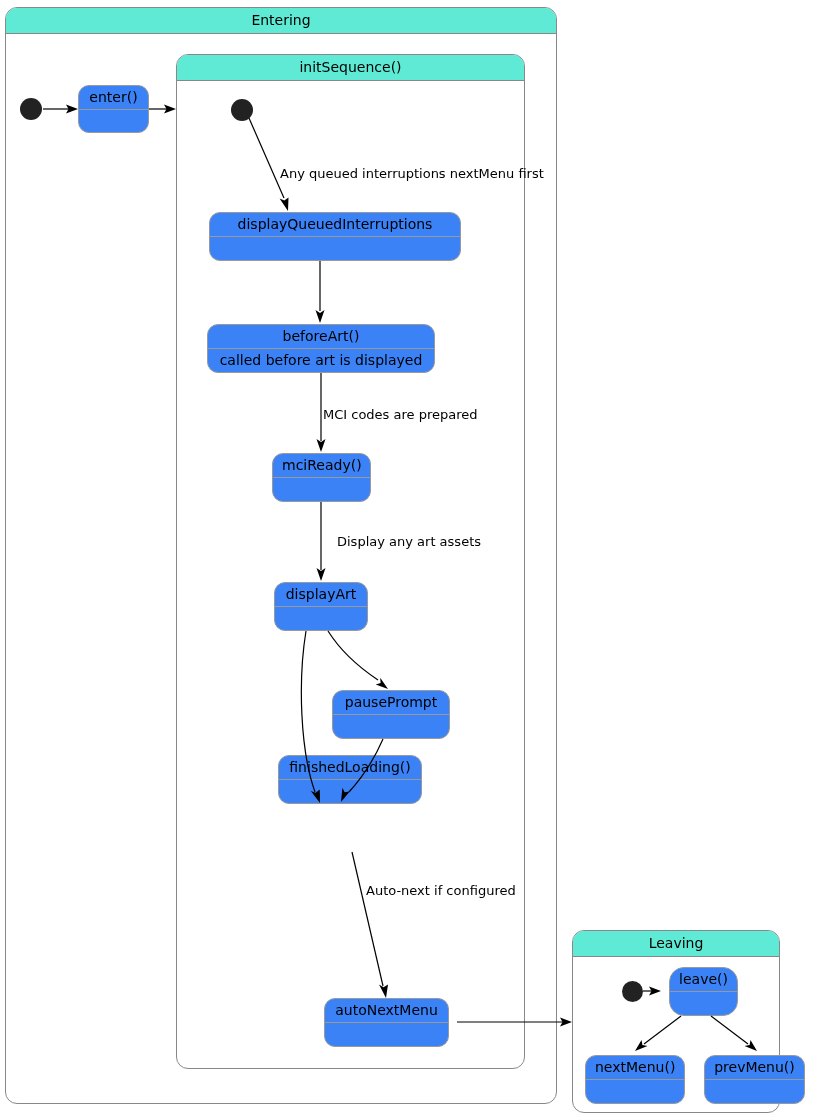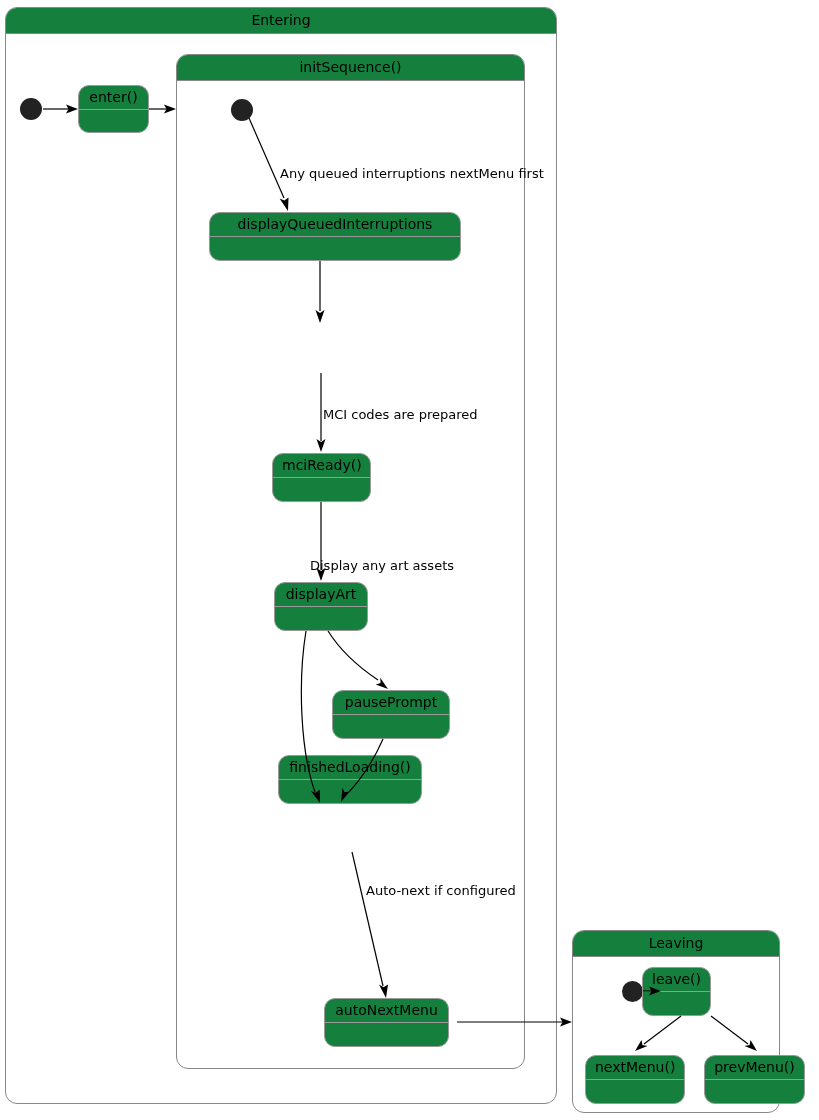--- a/index.html
+++ b/index.html
@@ -29,33 +29,33 @@
     border-radius: 12px;
     background: #ffffff;
   }
   .composite > .comp-title {
     box-sizing: border-box;
     height: 26px;
     line-height: 25px;
     text-align: center;
     font-size: 14px;
     color: #000000;
-    background: #15803d;
+    background: #5eead4;
     border-bottom: 1px solid #888888;
     border-radius: 11px 11px 0 0;
     white-space: nowrap;
     overflow: hidden;
   }
   
   .state {
     position: absolute;
     box-sizing: border-box;
     border: 1px solid #999999;
     border-radius: 11px;
-    background: #15803d;
+    background: #3b82f6;
     display: flex;
     flex-direction: column;
     overflow: hidden;
   }
   .state > .state-name {
     box-sizing: border-box;
     flex: 0 0 auto;
     height: 24px;
     line-height: 23px;
     text-align: center;
@@ -130,20 +130,24 @@
   <div class="state oneline" style="left:78px; top:85px; width:71px; height:48px;">
     <div class="state-name">enter()</div>
     <div class="state-body"></div>
   </div>
 
   <div class="state oneline" style="left:209px; top:212px; width:252px; height:49px;">
     <div class="state-name">displayQueuedInterruptions</div>
     <div class="state-body"></div>
   </div>
 
+  <div class="state" style="left:207px; top:324px; width:228px; height:49px;">
+    <div class="state-name">beforeArt()</div>
+    <div class="state-body">called before art is displayed</div>
+  </div>
 
   <div class="state oneline" style="left:272px; top:453px; width:99px; height:49px;">
     <div class="state-name">mciReady()</div>
     <div class="state-body"></div>
   </div>
 
   <div class="state oneline" style="left:274px; top:582px; width:94px; height:49px;">
     <div class="state-name">displayArt</div>
     <div class="state-body"></div>
   </div>
@@ -156,21 +160,21 @@
   <div class="state oneline" style="left:278px; top:755px; width:144px; height:49px;">
     <div class="state-name">finishedLoading()</div>
     <div class="state-body"></div>
   </div>
 
   <div class="state oneline" style="left:324px; top:998px; width:125px; height:49px;">
     <div class="state-name">autoNextMenu</div>
     <div class="state-body"></div>
   </div>
 
-  <div class="state oneline" style="left:642px; top:967px; width:69px; height:49px;">
+  <div class="state oneline" style="left:669px; top:967px; width:69px; height:49px;border-radius:15px;">
     <div class="state-name">leave()</div>
     <div class="state-body"></div>
   </div>
 
   <div class="state oneline" style="left:585px; top:1055px; width:100px; height:49px;">
     <div class="state-name">nextMenu()</div>
     <div class="state-body"></div>
   </div>
 
   <div class="state oneline" style="left:704px; top:1055px; width:101px; height:49px;">
@@ -246,16 +250,16 @@
     </g>
 
     <g>
       <line x1="711" y1="1016" x2="748" y2="1044"></line>
       <polygon points="757,1051 744.5,1045.9 749.6,1045.0 750.5,1040.0"></polygon>
     </g>
   </svg>
 
   <div class="edge-label" style="left:280px; top:166px;">Any queued interruptions nextMenu first</div>
   <div class="edge-label" style="left:323px; top:407px;">MCI codes are prepared</div>
-  <div class="edge-label" style="left:310px; top:534px;margin-top:24px;">Display any art assets</div>
+  <div class="edge-label" style="left:337px; top:534px;">Display any art assets</div>
   <div class="edge-label" style="left:366px; top:883px;">Auto-next if configured</div>
 
 </div>
 
 </body></html>

